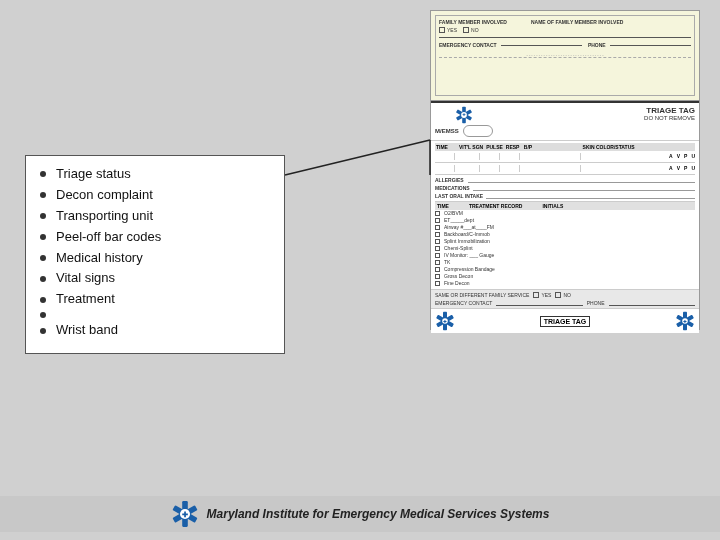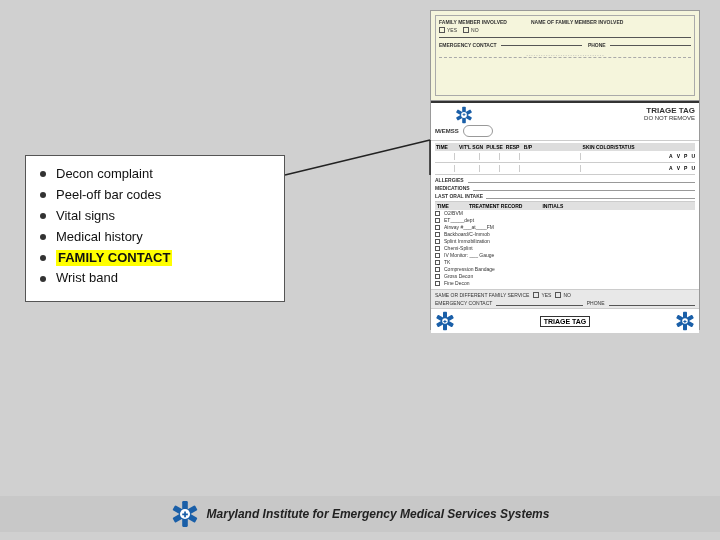--- a/index.html
+++ b/index.html
@@ -528,37 +528,48 @@
         </g>
       </svg>
     </div>
 
   </div>
 </div>
 
 <div class="bullet-panel">
   <div class="bullet-item">
     <div class="bullet-dot"></div>
+    <span class="bullet-text">Triage status</span>
+  </div>
+  <div class="bullet-item">
+    <div class="bullet-dot"></div>
     <span class="bullet-text">Decon complaint</span>
   </div>
   <div class="bullet-item">
     <div class="bullet-dot"></div>
+    <span class="bullet-text">Transporting unit</span>
+  </div>
+  <div class="bullet-item">
+    <div class="bullet-dot"></div>
     <span class="bullet-text">Peel-off bar codes</span>
   </div>
   <div class="bullet-item">
     <div class="bullet-dot"></div>
+    <span class="bullet-text">Medical history</span>
+  </div>
+  <div class="bullet-item">
+    <div class="bullet-dot"></div>
     <span class="bullet-text">Vital signs</span>
   </div>
   <div class="bullet-item">
     <div class="bullet-dot"></div>
-    <span class="bullet-text">Medical history</span>
-  </div>
-  <div class="bullet-item">
-    <div class="bullet-dot"></div>
-    <span class="bullet-text bullet-highlighted">FAMILY CONTACT</span>
+    <span class="bullet-text">Treatment</span>
+  </div>
+  <div class="bullet-item">
+    <div class="bullet-dot"></div>
   </div>
   <div class="bullet-item">
     <div class="bullet-dot"></div>
     <span class="bullet-text">Wrist band</span>
   </div>
 </div>
 
 <div class="footer">
   <div class="footer-logo">
     <svg class="footer-star" viewBox="0 0 50 50">

